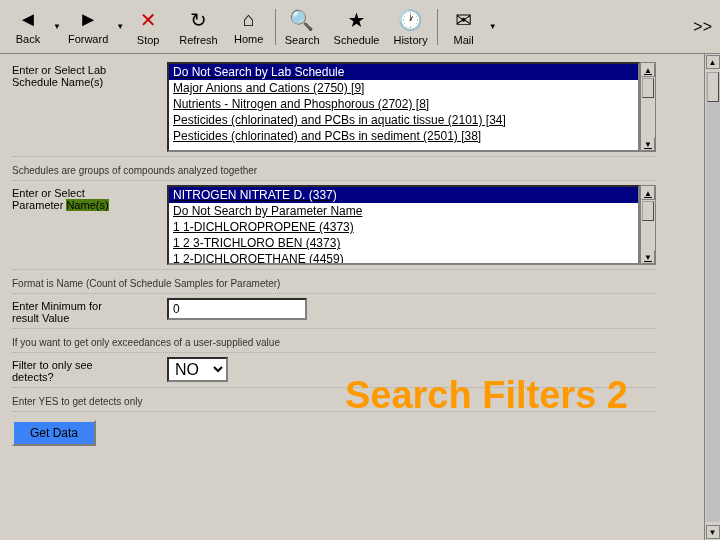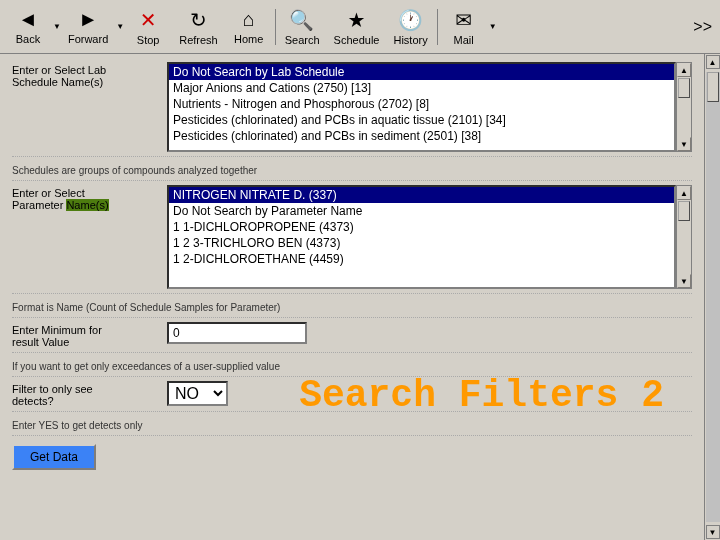--- a/index.html
+++ b/index.html
@@ -58,20 +58,21 @@
       margin-left: auto;
       font-size: 16px;
       cursor: pointer;
       padding: 2px 4px;
     }
 
     
     #main {
       display: flex;
       height: calc(540px - 54px);
+      gap: 36px;
     }
 
     #content {
       flex: 1;
       padding: 8px 12px;
       overflow-y: auto;
     }
 
     #scrollbar-right {
       width: 16px;
@@ -112,20 +113,21 @@
     .form-label .highlight {
       background: #4d7c0f;
       color: #000;
     }
 
     
     .listbox-container {
       flex: 1;
       position: relative;
       display: flex;
+      text-decoration: underline;
     }
     .listbox {
       flex: 1;
       border: 2px inset #808080;
       background: white;
       overflow-y: auto;
       font-size: 12px;
     }
     .listbox-item {
       padding: 1px 4px;
@@ -188,21 +190,20 @@
 
     
     .watermark {
       font-size: 38px;
       font-weight: bold;
       color: #ff9900;
       position: absolute;
       right: 40px;
       top: 320px;
       pointer-events: none;
-      font-family: Liberation Mono, monospace;
     }
 
     
     .form-select {
       border: 2px inset #808080;
       background: white;
       font-size: 16px;
       padding: 1px 2px;
     }
 
@@ -283,21 +284,21 @@
 
 <div id="main">
   <div id="content" style="position:relative;">
 
     <div class="form-row">
       <div class="form-label">Enter or Select Lab<br>Schedule Name(s)</div>
       <div class="listbox-container">
         <div class="listbox" style="height:90px;">
 
         <div class="listbox-item selected">Do Not Search by Lab Schedule</div>
-            <div class="listbox-item">Major Anions and Cations (2750) [13]</div>
+            <div class="listbox-item">Major Anions and Cations (2750) [9]</div>
             <div class="listbox-item">Nutrients - Nitrogen and Phosphorous (2702) [8]</div>
             <div class="listbox-item">Pesticides (chlorinated) and PCBs in aquatic tissue (2101) [34]</div>
             <div class="listbox-item">Pesticides (chlorinated) and PCBs in sediment (2501) [38]</div>
           </div>
         <div class="listbox-scrollbar">
           <div class="listbox-scroll-up">▲</div>
           <div class="listbox-scroll-track">
             <div class="listbox-scroll-thumb"></div>
           </div>
           <div class="listbox-scroll-down">▼</div>
@@ -305,21 +306,21 @@
       </div>
     </div>
 
     <div class="info-text">Schedules are groups of compounds analyzed together</div>
 
     <div class="form-row">
       <div class="form-label">
         Enter or Select<br>Parameter <span class="highlight">Name(s)</span>
       </div>
       <div class="listbox-container">
-        <div class="listbox" style="height:104px;">
+        <div class="listbox" style="height:80px;">
 
         <div class="listbox-item selected">NITROGEN NITRATE D. (337)</div>
             <div class="listbox-item">Do Not Search by Parameter Name</div>
             <div class="listbox-item">1 1-DICHLOROPROPENE (4373)</div>
             <div class="listbox-item">1 2 3-TRICHLORO BEN (4373)</div>
             <div class="listbox-item">1 2-DICHLOROETHANE (4459)</div>
           </div>
         <div class="listbox-scrollbar">
           <div class="listbox-scroll-up">▲</div>
           <div class="listbox-scroll-track">

